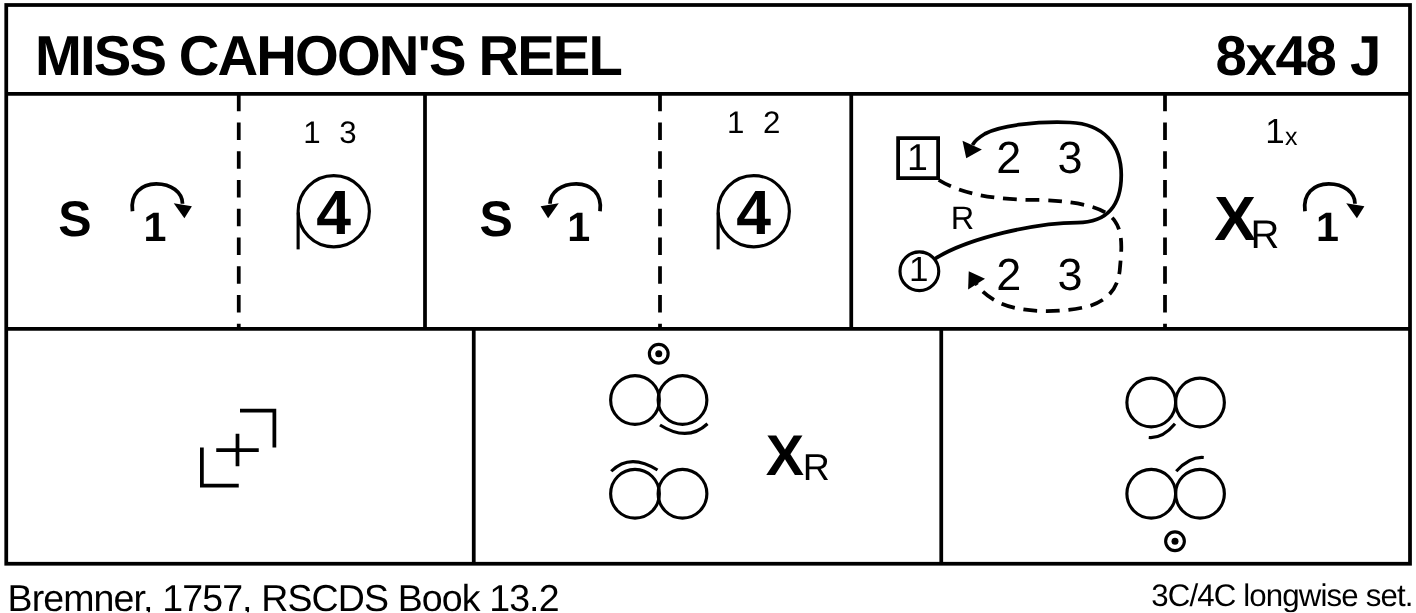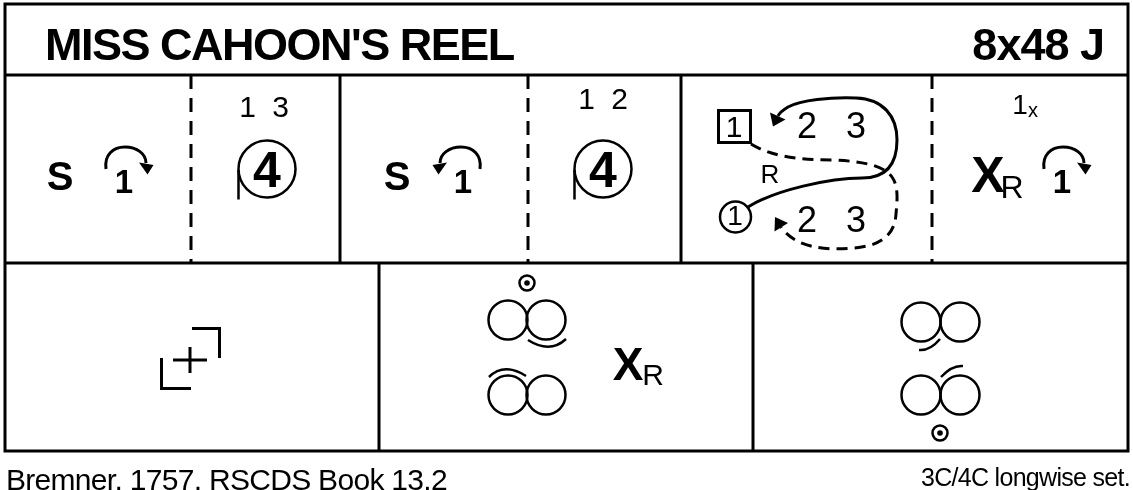--- a/index.html
+++ b/index.html
@@ -2,28 +2,28 @@
 <html><head>
 <meta charset="utf-8">
 <style>
   html,body{margin:0;padding:0;background:#fff;}
   .stage{position:relative;width:1133px;height:490px;background:#fff;
          font-family:"Liberation Sans",sans-serif;color:#000;overflow:hidden;}
   svg{position:absolute;left:0;top:0;}
   .t{position:absolute;transform:translate(-50%,-50%);white-space:nowrap;
      line-height:1;color:#000;font-family:"Liberation Sans",sans-serif;}
   .title{position:absolute;left:28px;top:19px;transform:none;font-size:45px;
-         font-weight:bold;letter-spacing:-1.5px;margin-left:17px;}
+         font-weight:bold;letter-spacing:-1.5px;}
   .code{position:absolute;right:29px;top:19px;transform:none;font-size:45px;
         font-weight:bold;letter-spacing:-1px;margin-left:48px;}
   .footerL{position:absolute;left:6px;top:463px;transform:none;font-size:30px;letter-spacing:-0.7px;}
   .footerR{position:absolute;right:3px;top:463px;transform:none;font-size:25px;letter-spacing:-0.7px;}
   .s-big{font-size:40px;font-weight:bold;}
   .turn-num{font-size:33px;font-weight:bold;}
-  .couples{font-size:30px;letter-spacing:4px;}
+  .couples{font-size:25px;letter-spacing:4px;}
   .four{font-size:50px;font-weight:bold;}
   .sq-num{font-size:30px;}
   .cir-num{font-size:28px;}
   .reel-num{font-size:36px;}
   .shoulder{font-size:26px;}
   .bar-num{font-size:28px;}
   .bar-sub{font-size:20px;}
   .x-lg{font-size:50px;font-weight:bold;}
   .r-lg{font-size:32px;}
   .x-md{font-size:46px;font-weight:bold;}

